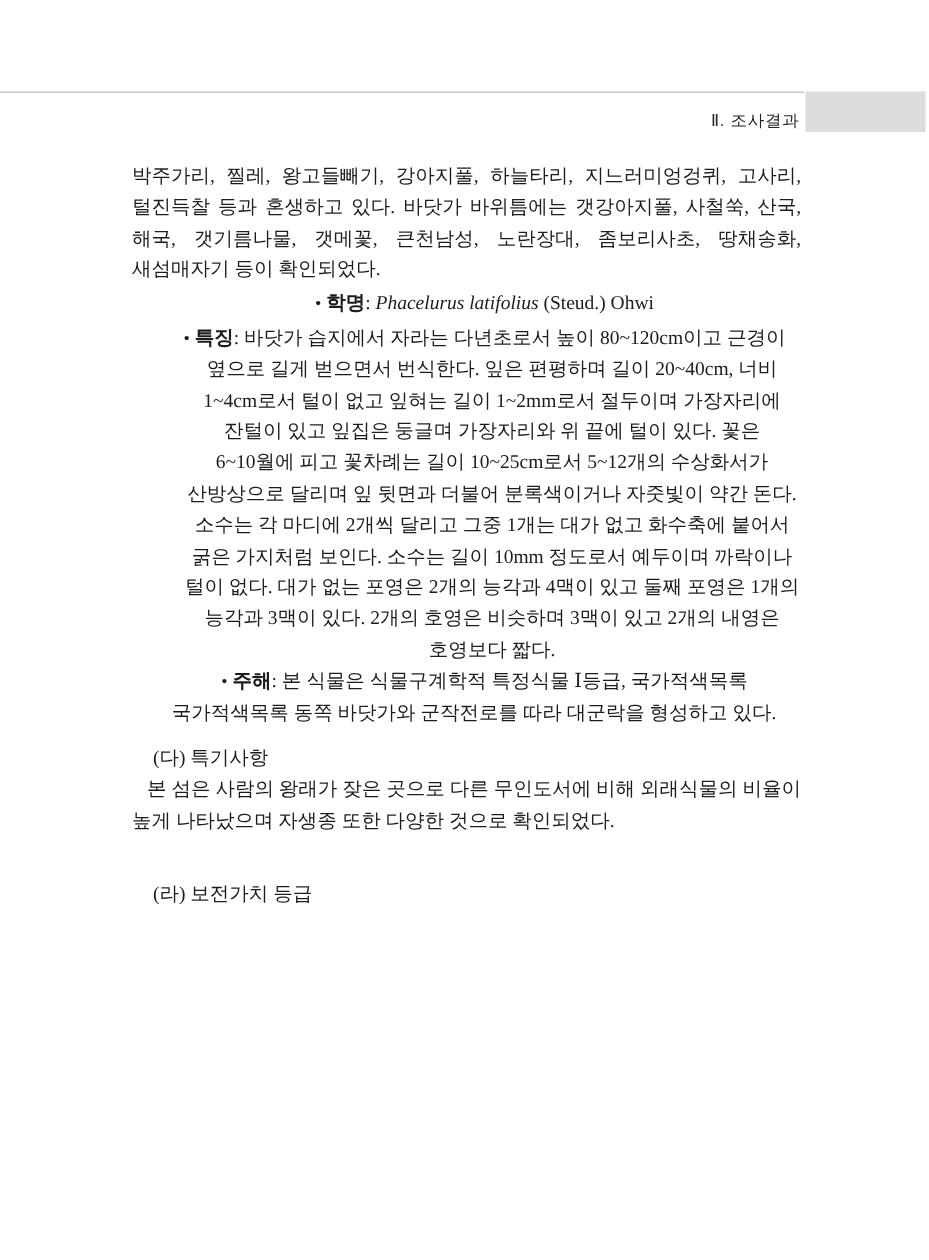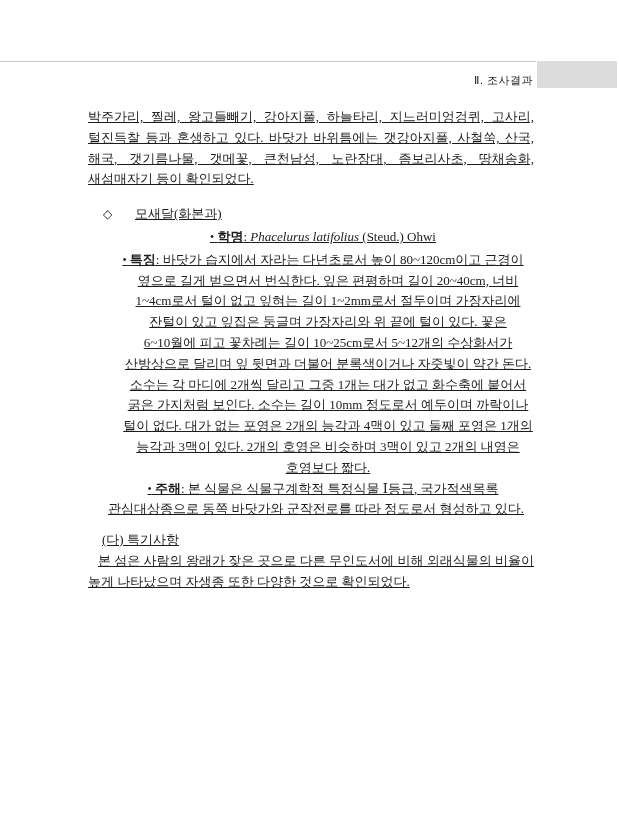--- a/index.html
+++ b/index.html
@@ -35,21 +35,20 @@
     color: #222222;
     white-space: nowrap;
   }
 
   
   .doc {
     position: absolute; left: 88px; top: 107px;
     width: 446px;
     font-size: 13px; line-height: 20.8px;
     word-break: keep-all;
-    text-decoration: underline;
   }
   .just { text-align: justify; }
 
   .p-intro { margin: 0; }
   .p-lead  { margin: 19px 0 0 0; padding-left: 17px; }
 
   .species-head { margin: 14px 0 0 0; padding-left: 15px; }
   .species-head .marker { display: inline-block; width: 10px; margin-right: 22px; font-size: 12px; }
 
   .item { margin: 2px 0 0 0; padding-left: 34px; text-indent: -10px; text-align: center; }
@@ -80,27 +79,26 @@
 
   <div class="header-rule"></div>
   <div class="header-tab"></div>
   <div class="header-title">Ⅱ. 조사결과</div>
 
   <div class="doc">
 
     <p class="p-intro just">박주가리, 찔레, 왕고들빼기, 강아지풀, 하늘타리, 지느러미엉겅퀴, 고사리, 털진득찰 등과 혼생하고 있다. 바닷가 바위틈에는 갯강아지풀, 사철쑥, 산국, 해국, 갯기름나물, 갯메꽃, 큰천남성, 노란장대, 좀보리사초, 땅채송화, 새섬매자기 등이 확인되었다.</p>
 
 
-    <p class="species-head"><span class="marker">◇</span><span>모새달(화본과)</span></p>
 
     <p class="item"><span class="bullet">•</span> <span class="lbl">학명</span><span>: </span><span class="sci-italic">Phacelurus latifolius</span><span> (Steud.) Ohwi</span></p>
 
     <p class="item just"><span class="bullet">•</span> <span class="lbl">특징</span><span>: </span><span>바닷가 습지에서 자라는 다년초로서 높이 80~120cm이고 근경이 옆으로 길게 벋으면서 번식한다. 잎은 편평하며 길이 20~40cm, 너비 1~4cm로서 털이 없고 잎혀는 길이 1~2mm로서 절두이며 가장자리에 잔털이 있고 잎집은 둥글며 가장자리와 위 끝에 털이 있다. 꽃은 6~10월에 피고 꽃차례는 길이 10~25cm로서 5~12개의 수상화서가 산방상으로 달리며 잎 뒷면과 더불어 분록색이거나 자줏빛이 약간 돈다. 소수는 각 마디에 2개씩 달리고 그중 1개는 대가 없고 화수축에 붙어서 굵은 가지처럼 보인다. 소수는 길이 10mm 정도로서 예두이며 까락이나 털이 없다. 대가 없는 포영은 2개의 능각과 4맥이 있고 둘째 포영은 1개의 능각과 3맥이 있다. 2개의 호영은 비슷하며 3맥이 있고 2개의 내영은 호영보다 짧다.</span></p>
 
-    <p class="item item-note just"><span class="bullet">•</span> <span class="lbl">주해</span><span>: </span><span>본 식물은 식물구계학적 특정식물 Ⅰ등급, 국가적색목록 관심대상종으로 동쪽 바닷가와 군작전로를 따라 정도로서 형성하고 있다.</span></p>
+    <p class="item item-note just"><span class="bullet">•</span> <span class="lbl">주해</span><span>: </span><span>본 식물은 식물구계학적 특정식물 Ⅰ등급, 국가적색목록 국가적색목록 동쪽 바닷가와 군작전로를 따라 대군락을 형성하고 있다.</span></p>
 
     <p class="section-heading">(다) 특기사항</p>
     <p class="section-body just">본 섬은 사람의 왕래가 잦은 곳으로 다른 무인도서에 비해 외래식물의 비율이 높게 나타났으며 자생종 또한 다양한 것으로 확인되었다.</p>
 
     <p class="section-heading second">(라) 보전가치 등급</p>
 
   </div>
 
   <div class="footer">
     <span class="site">www.nie.re.kr</span>

